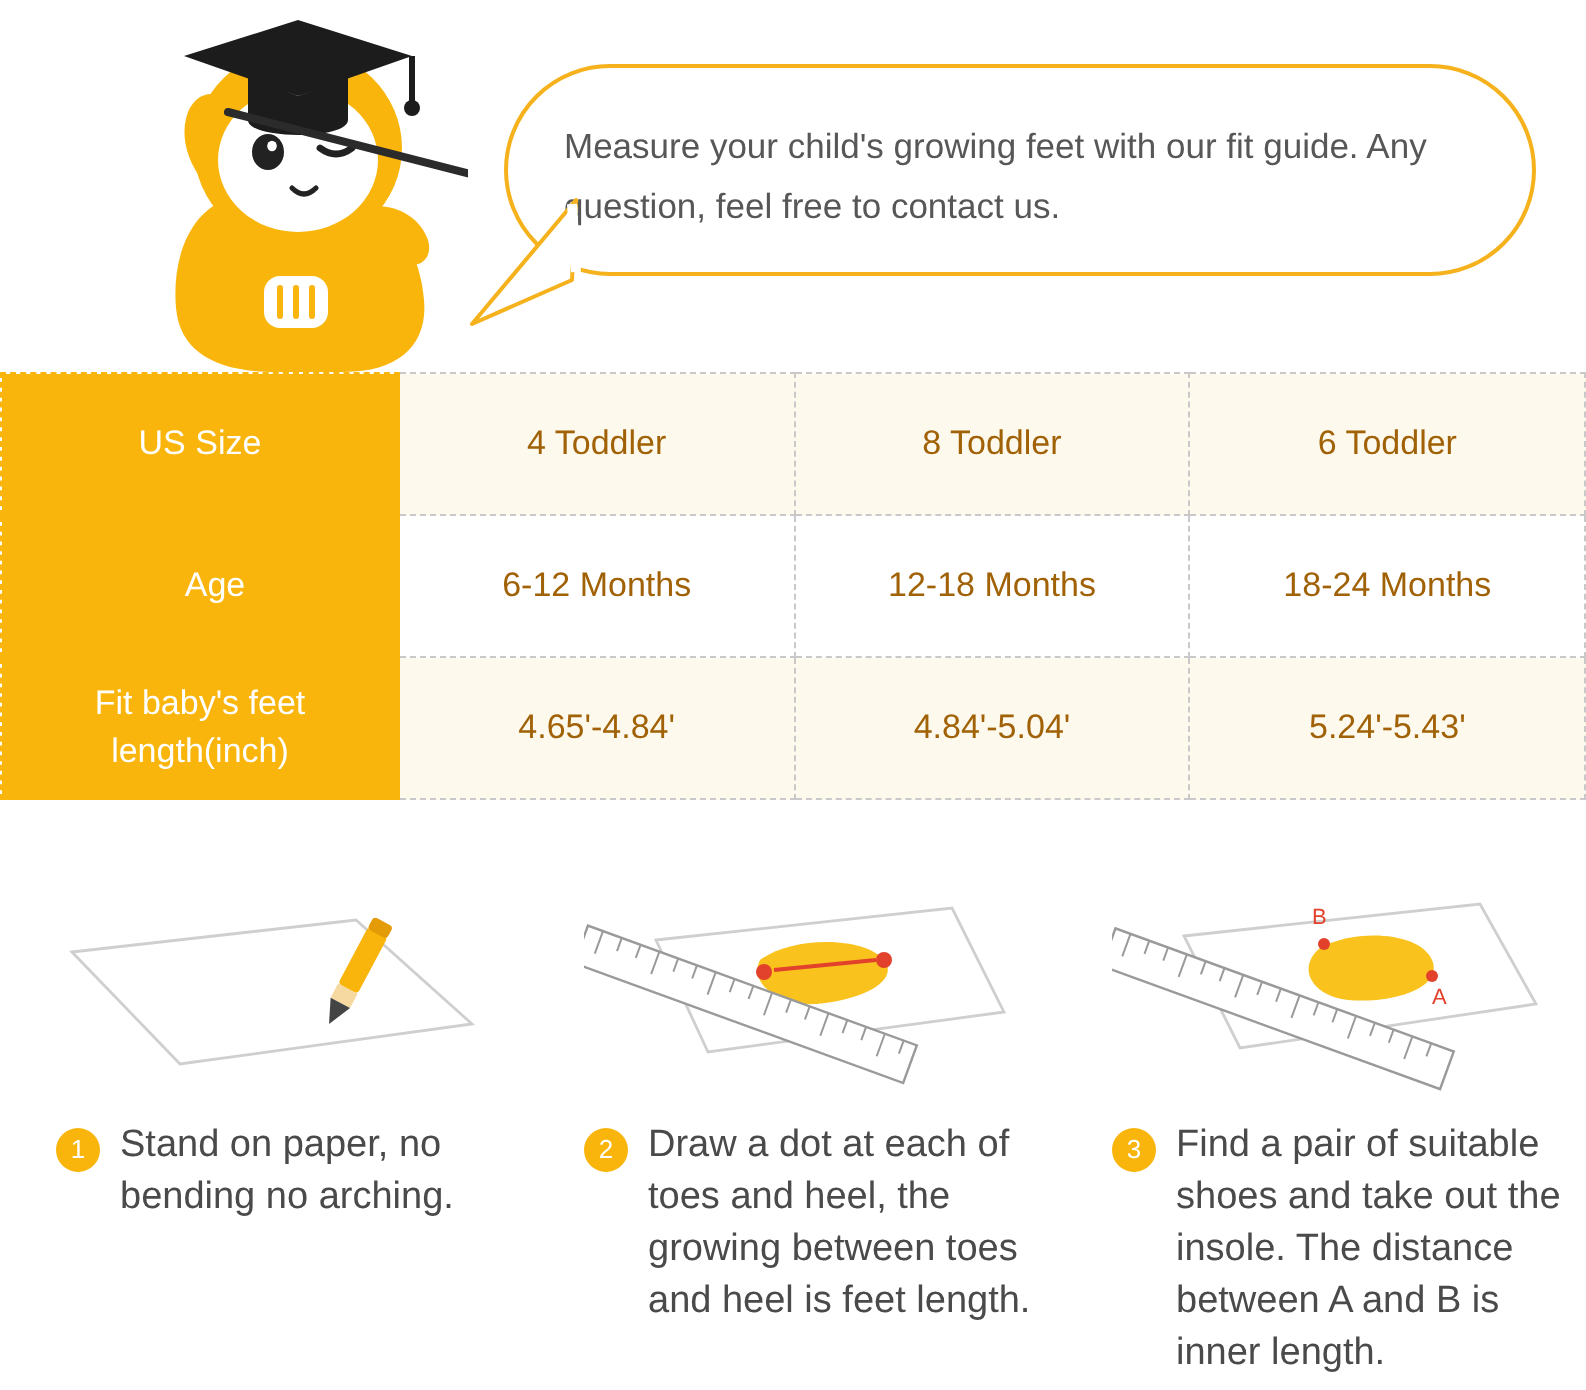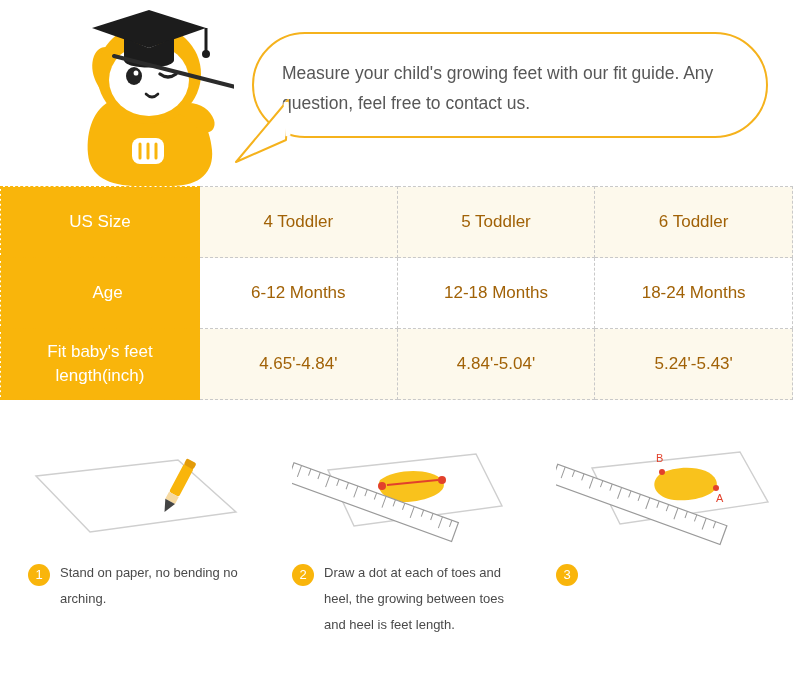--- a/index.html
+++ b/index.html
@@ -120,21 +120,21 @@
     height: 22px;
     border-radius: 50%;
     background: #f9b50b;
     color: #ffffff;
     font-size: 13px;
     line-height: 22px;
     text-align: center;
     margin-top: 4px;
   }
   .step-text {
-    font-size: 13px;
+    font-size: 19px;
     line-height: 26px;
     color: #4a4a4a;
     max-width: 200px;
   }
 </style>
 </head>
 <body>
 
 <div class="hero">
 
@@ -174,21 +174,21 @@
     <path d="M56 4 L4 66 L54 44 Z" fill="#ffffff" stroke="#f5b21c" stroke-width="2" stroke-linejoin="round"></path>
     <path d="M54 6 L56 40" stroke="#ffffff" stroke-width="5"></path>
   </svg>
 </div>
 
 <table class="size-table">
   <tbody>
       <tr class="row-a">
     <td>US Size</td>
     <td>4 Toddler</td>
-    <td>5 Toddler</td>
+    <td>8 Toddler</td>
     <td>6 Toddler</td>
   </tr>
   <tr class="row-b">
     <td>Age</td>
     <td>6-12 Months</td>
     <td>12-18 Months</td>
     <td>18-24 Months</td>
   </tr>
   <tr class="row-c">
     <td class="cell-two-line">
@@ -261,16 +261,17 @@
         <g transform="rotate(20 6 30)">
           <rect x="0" y="26" width="180" height="20" fill="#ffffff" stroke="#9a9a9a" stroke-width="1.2"></rect>
           <g stroke="#9a9a9a" stroke-width="1">
             <path d="M8 26 L8 38 M18 26 L18 33 M28 26 L28 33 M38 26 L38 38 M48 26 L48 33 M58 26 L58 33 M68 26 L68 38 M78 26 L78 33 M88 26 L88 33 M98 26 L98 38 M108 26 L108 33 M118 26 L118 33 M128 26 L128 38 M138 26 L138 33 M148 26 L148 33 M158 26 L158 38 M168 26 L168 33"></path>
           </g>
         </g>
       </svg>
     </div>
     <div class="step-body">
       <div class="step-num">3</div>
+      <div class="step-text">Find a pair of suitable shoes and take out the insole. The distance between A and B is inner length.</div>
     </div>
   </div>
 
 </div>
 
 </body></html>

